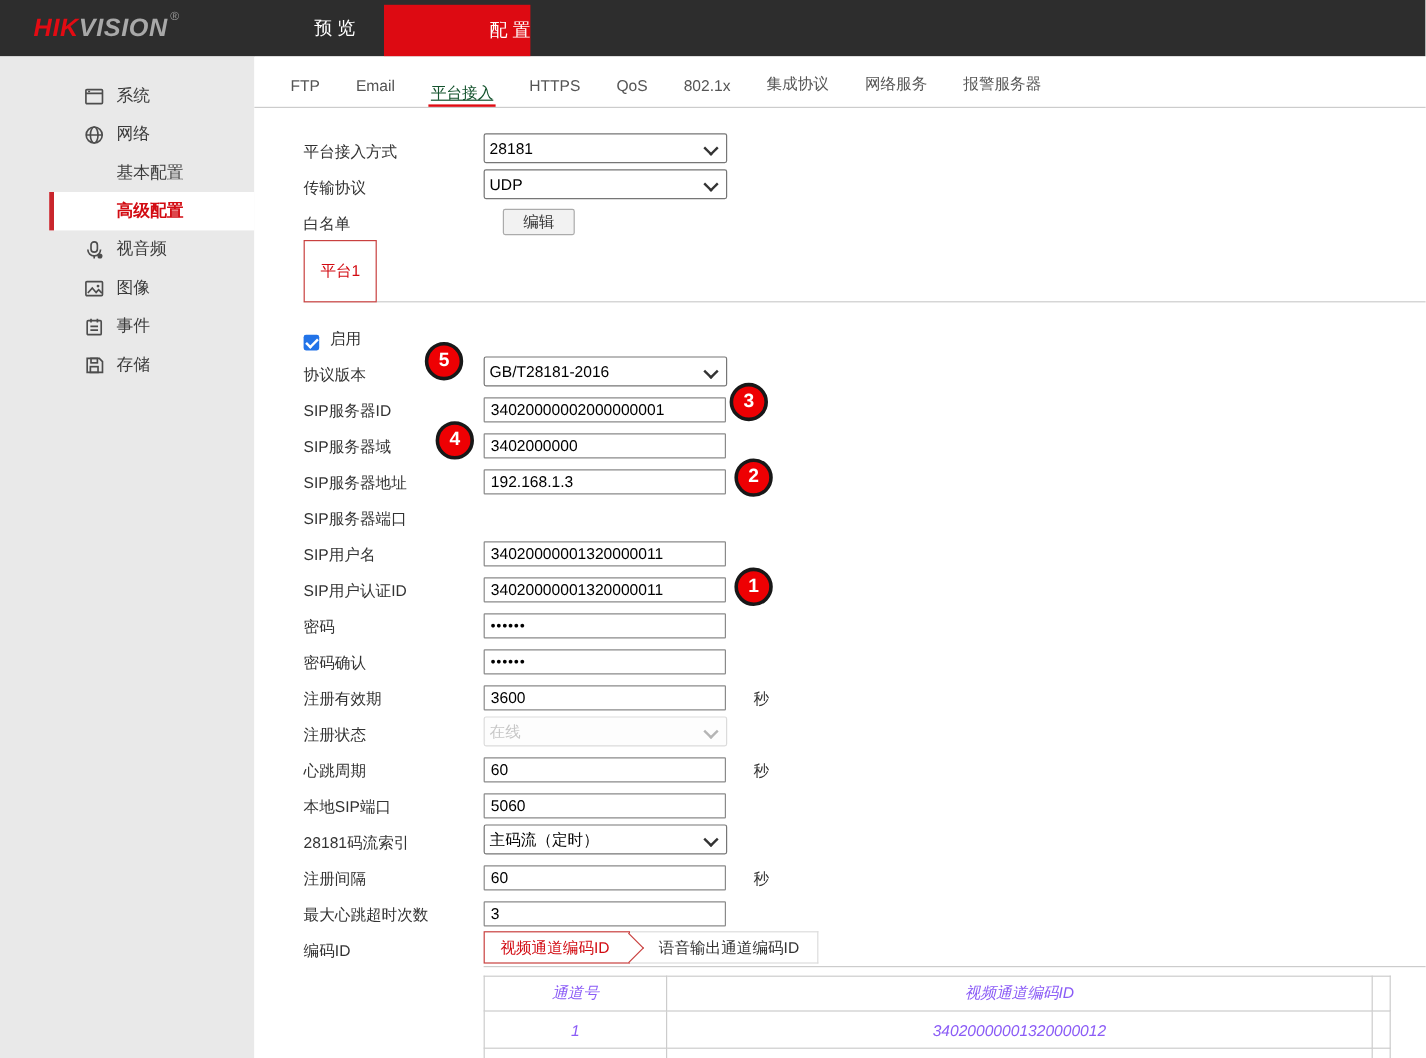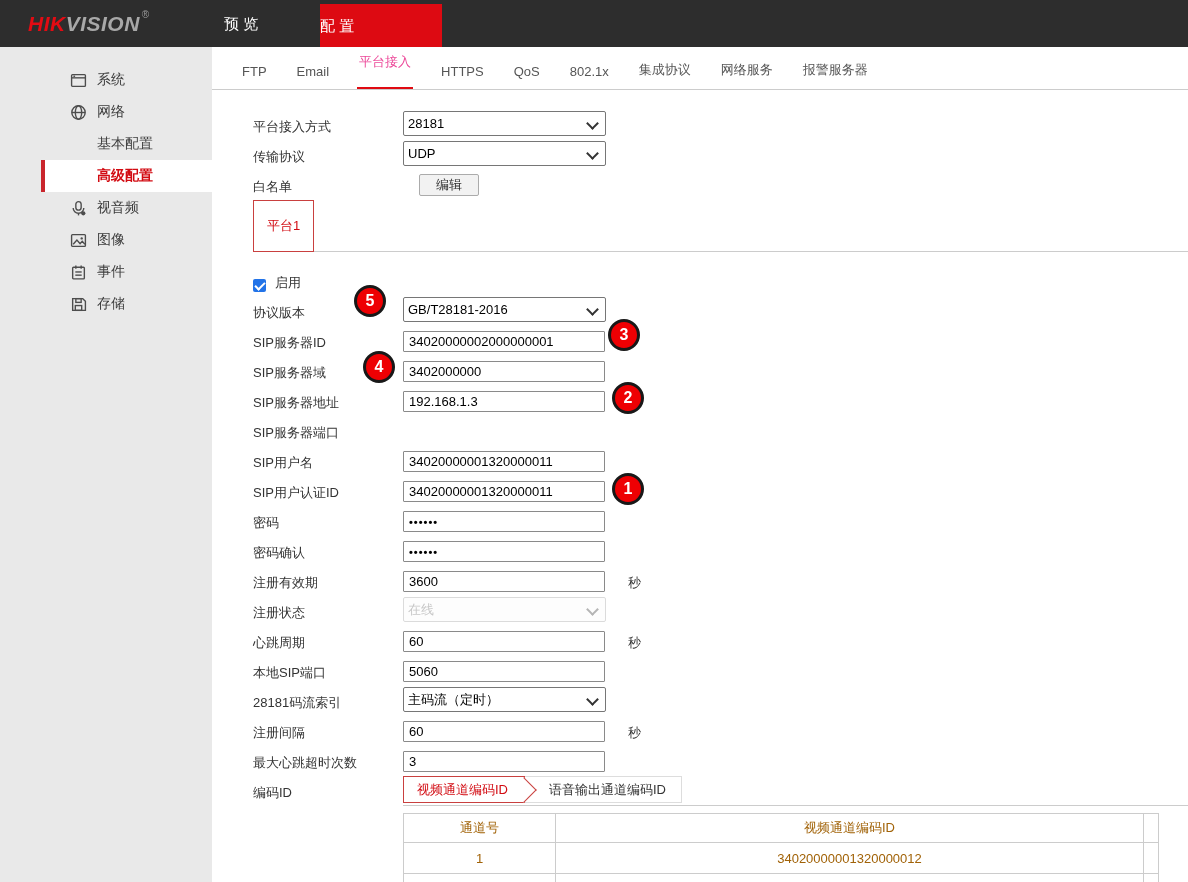--- a/index.html
+++ b/index.html
@@ -7,40 +7,40 @@
     font-family:"Liberation Sans","DejaVu Sans",sans-serif; }
   body { position:relative; }
 
   
   .header { position:absolute; left:0; top:0; width:1188px; height:47px; background:#2d2d2d; }
   .logo { position:absolute; left:28px; top:0; height:47px; display:flex; align-items:center;
     font-style:italic; font-weight:bold; font-size:21px; letter-spacing:0.5px; }
   .logo .hik { color:#e30b13; }
   .logo .vision { color:#a8a8a8; }
   .logo .reg { color:#9a9a9a; font-size:10px; font-style:normal; font-weight:normal; margin-left:2px; align-self:flex-start; margin-top:9px; }
-  .htab { position:absolute; top:0; height:47px; line-height:47px; text-align:left;
+  .htab { position:absolute; top:0; height:47px; line-height:47px; text-align:right;
     color:#fff; font-size:15px; cursor:pointer; }
   .htab-preview { left:224px; width:72px; }
   .htab-config { left:320px; width:122px; top:4px; height:43px; line-height:43px; background:#dd0a12; }
 
   
   .sidebar { position:absolute; left:0; top:47px; width:212px; height:835px; background:#e9e9e9; padding-top:17px;padding-left:41px; }
   .side-item { height:32px; display:flex; align-items:center; font-size:14px; color:#3c3c3c; cursor:pointer; position:relative; }
   .side-item .sicon { width:17px; height:17px; margin-left:29px; margin-right:10px; color:#4d4d4d; flex:none; display:flex; }
   .side-item .sicon svg { width:17px; height:17px; }
   .side-item.sub { padding-left:56px; }
   .side-item.active { background:#fff; color:#d20b12; font-weight:bold; }
   .side-item.active::before { content:""; position:absolute; left:0; top:0; width:4px; height:32px; background:#c9252c; }
 
   
   .main { position:absolute; left:212px; top:47px; width:1012px; height:835px; background:#fff; }
 
   .tabbar { height:43px; border-bottom:1px solid #ccc; display:flex; align-items:flex-end; padding-left:28px; }
   .tab { font-size:13px; color:#555; padding:0 2px 10px 2px; margin-right:26px; cursor:pointer; white-space:nowrap; }
-  .tab.active { color:#ec4899; border-bottom:2px solid #e00b12; padding-bottom:16px; }
+  .tab.active { color:#14532d; border-bottom:2px solid #e00b12; padding-bottom:0;text-decoration:underline; }
 
   .form { padding:16px 0 0 41px; }
   .frow { display:flex; align-items:flex-end; height:30px; }
   .frow .lbl { width:150px; font-size:13px; color:#333; flex:none; }
   .unit { font-size:13px; color:#333; margin-left:23px; }
 
   input.txt { width:202px; height:21px; border:1px solid #8a8a8a; border-radius:1px;
     font-size:13px; padding:0 5px; color:#000; background:#fff;
     font-family:"Liberation Sans","DejaVu Sans",sans-serif; }
   input.pwd { font-size:11px; font-weight:bold; letter-spacing:1px; }
@@ -71,22 +71,22 @@
   .enc-row { height:30px; display:flex; align-items:flex-start; }
   .enc-row .lbl { margin-top:12px; }
   .enc-tabs { flex:1; display:flex; border-bottom:1px solid #ccc; height:30px; align-items:flex-start; margin-top:4px; }
   .enc-tab { font-size:13px; height:27px; display:flex; align-items:center; background:#fff; cursor:pointer; margin-bottom:-1px; }
   .enc-tab.active { position:relative; border:1px solid #c9403f; color:#d20b12; padding:0 16px 0 13px; z-index:2; }
   .enc-tab.active::after { content:""; position:absolute; right:-9px; top:4px; width:17px; height:17px;
     transform:rotate(45deg); background:#fff; border-top:1px solid #c9403f; border-right:1px solid #c9403f; }
   .enc-tab.plain { border:1px solid #ddd; border-left:none; color:#333; padding:0 15px 0 24px; z-index:1; }
 
   table.ch { border-collapse:collapse; margin-left:150px; margin-top:11px; table-layout:fixed; }
-  table.ch th, table.ch td { border:1px solid #ccc; font-size:13px; color:#a16207; font-weight:normal;
-    text-align:center; overflow:hidden; white-space:nowrap; }
+  table.ch th, table.ch td { border:1px solid #ccc; font-size:13px; color:#8b5cf6; font-weight:normal;
+    text-align:center; overflow:hidden; white-space:nowrap;font-style:italic; }
   .col-a { width:152px; } .col-b { width:588px; } .col-c { width:15px; }
   tr.hrow { height:29px; } tr.drow { height:31px; } tr.erow { height:36px; }
 
   
   .circle { position:absolute; width:32px; height:32px; border:3px solid #181818; border-radius:50%;
     background:#ee0003; color:#fff; font-size:16px; font-weight:bold;
     display:flex; align-items:center; justify-content:center; z-index:10; }
   .c5 { left:354px; top:285px; }
   .c3 { left:608px; top:319px; }
   .c4 { left:363px; top:351px; }

